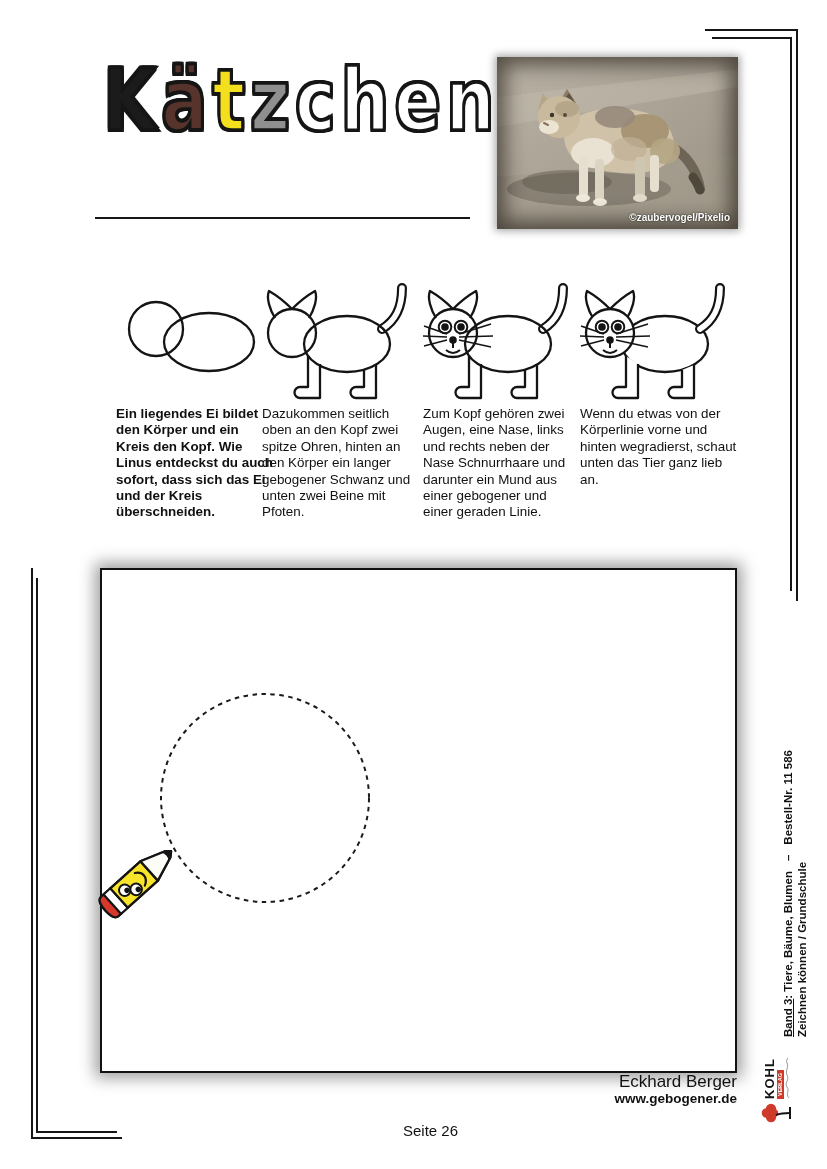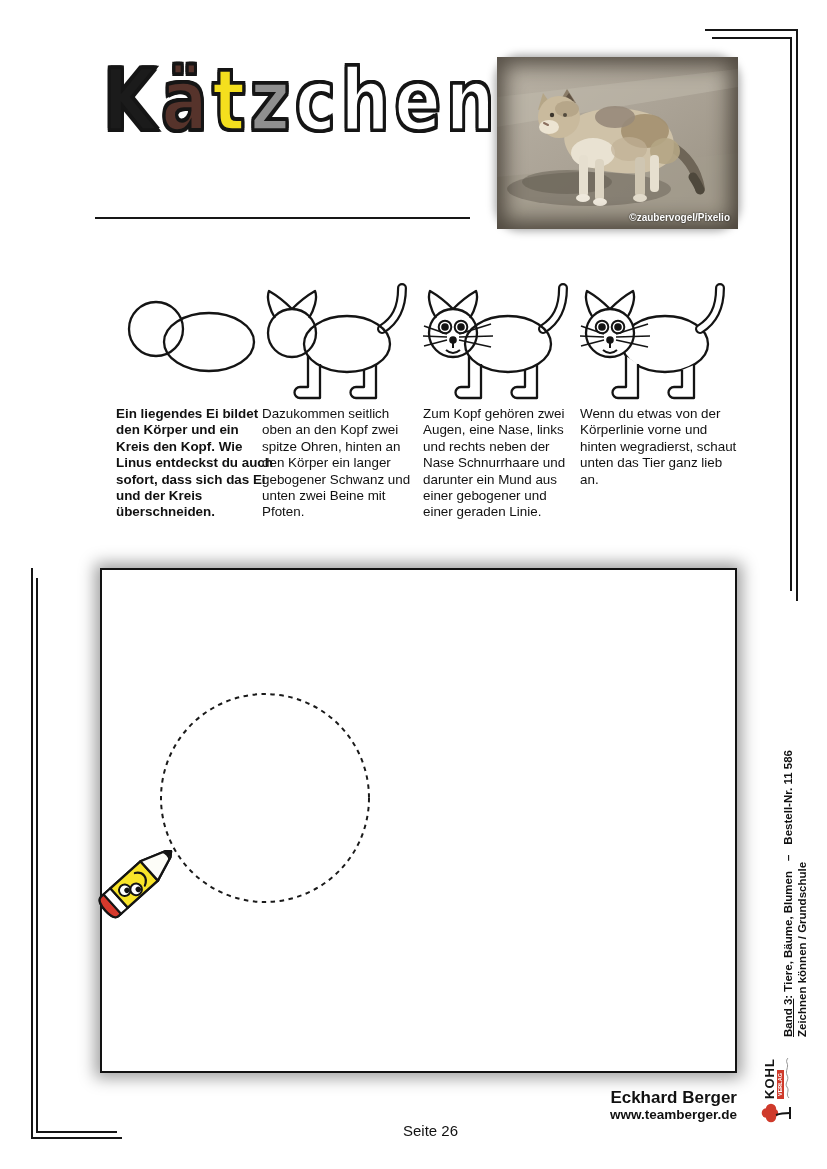--- a/index.html
+++ b/index.html
@@ -26,21 +26,20 @@
     text-shadow:-2px -2px 0 #151515, 2px -2px 0 #151515, -2px 2px 0 #151515,
                  2px 2px 0 #151515, -2px 0 0 #151515, 2px 0 0 #151515,
                  0 -2px 0 #151515, 0 2px 0 #151515;
   }
   .title-rule { position:absolute; left:95px; top:217px; width:375px; height:2px; background:#161616; }
 
   
   .photo {
     position:absolute; left:497px; top:57px; width:241px; height:172px;
     box-shadow:0 0 8px 2px rgba(0,0,0,0.35);
-    border-radius:23px;
   }
   .photo svg { display:block; }
   .photo .vignette { position:absolute; inset:0; box-shadow:inset 0 0 20px 8px rgba(25,18,12,0.62); pointer-events:none; }
   .photo-credit {
     position:absolute; right:8px; bottom:6px; color:#fff; font-size:10px; font-weight:bold;
     text-shadow:0 0 2px rgba(0,0,0,0.9);
   }
 
   
   .step { position:absolute; top:276px; width:157px; }
@@ -71,21 +70,21 @@
     position:absolute; left:761px; top:1124px; width:80px;
     transform:rotate(-90deg); transform-origin:0 0;
     display:flex; align-items:flex-end; gap:3px;
   }
   .kohl .k-col { display:flex; flex-direction:column; line-height:1; }
   .kohl .k-name { font-size:13px; font-weight:bold; letter-spacing:1px; color:#141414; }
   .kohl .k-box  { font-size:5.5px; font-weight:bold; color:#fff; background:#cf3a2b; padding:1px 3px; margin-top:1px; align-self:flex-start; }
 
   
   .author { position:absolute; left:437px; top:1073px; width:300px; text-align:right; line-height:1.1; }
-  .author .name { font-size:17px; font-weight:bold;margin-top:16px; }
+  .author .name { font-size:17px; font-weight:normal; }
   .author .site { font-size:13.5px; font-weight:bold; }
   .seite { position:absolute; left:0; top:1122px; width:100%; text-align:center; font-size:15px; }
 </style>
 </head>
 <body>
 
 <div class="page">
 
   <div class="corner c-tr-outer"></div>
   <div class="corner c-tr-inner"></div>
@@ -267,18 +266,18 @@
       <span class="k-name">KOHL</span>
       <span class="k-box">VERLAG</span>
       <svg width="42" height="7" viewBox="0 0 42 7">
         <path d="M1,5 C5,1 8,6 12,3 C16,0 19,6 24,3 C28,1 32,5 36,3 C38,2 40,3 41,4" fill="none" stroke="#8a8a8a" stroke-width="0.9"></path>
       </svg>
     </div>
   </div>
 
   <div class="author">
     <div class="name">Eckhard Berger</div>
-    <div class="site">www.teamberger.de</div>
+    <div class="site">www.gebogener.de</div>
   </div>
 
   <div class="seite">Seite 26</div>
 
 </div>
 
 </body></html>

